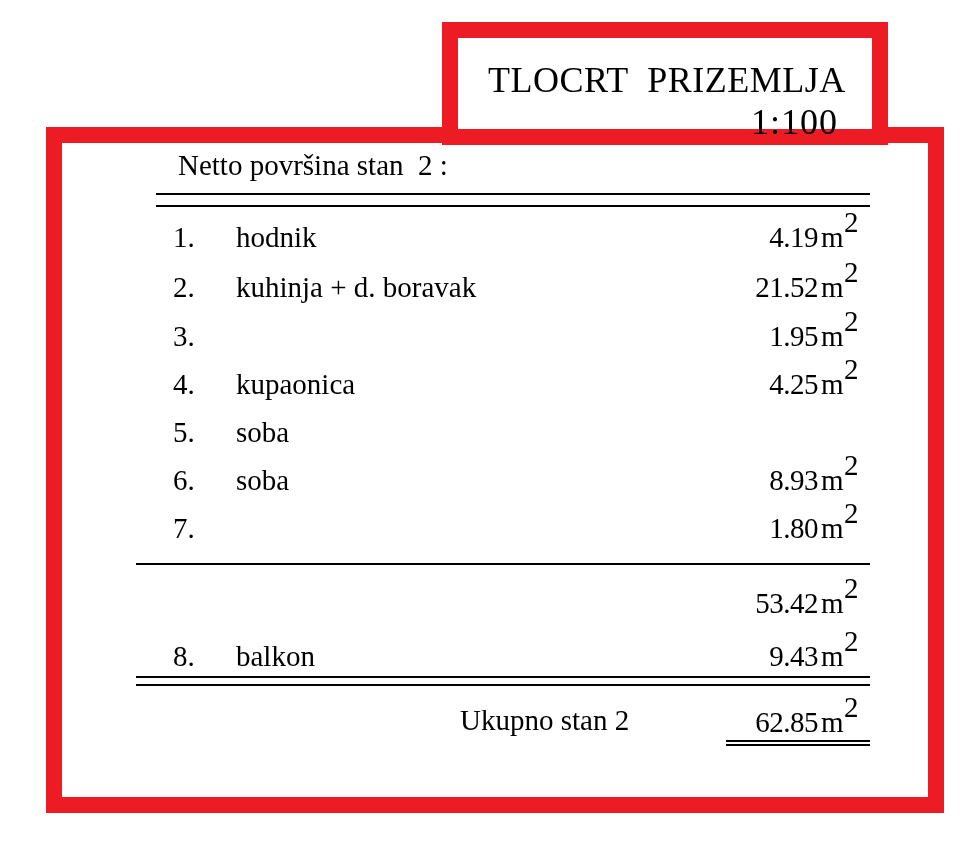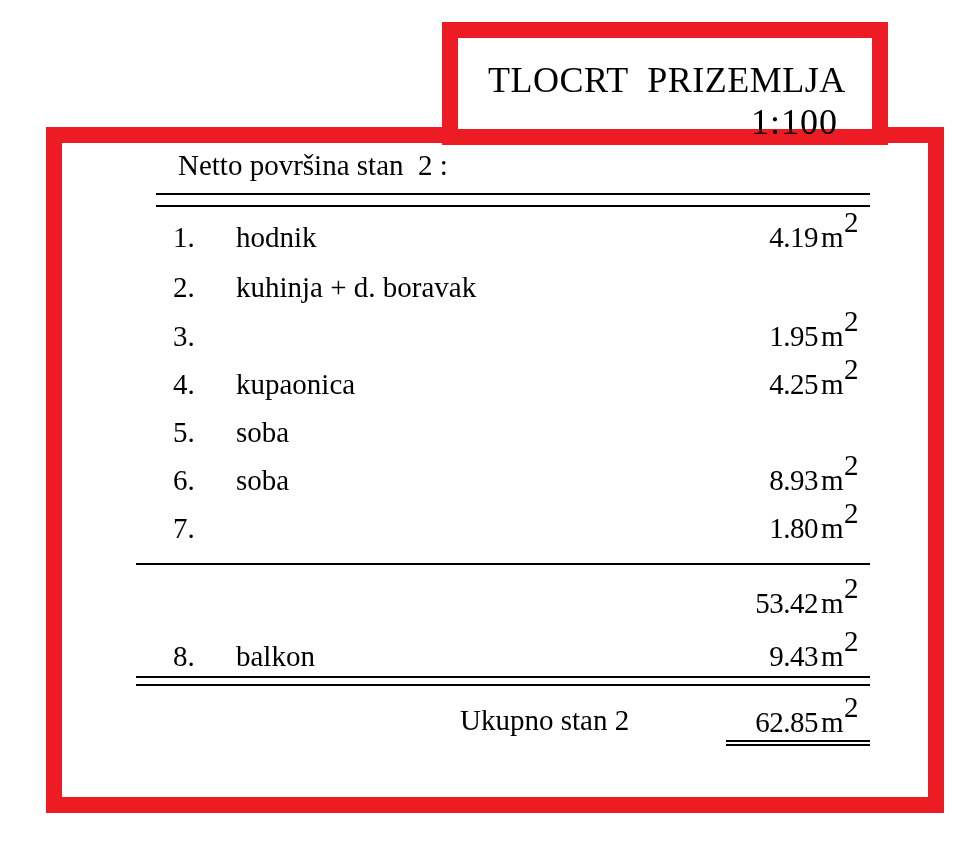--- a/index.html
+++ b/index.html
@@ -131,20 +131,21 @@
 <div class="hline" style="left:156px; top:205px; width:714px;"></div>
 
 <div class="row" style="top:214px;">
   <span class="num">1.</span>
   <span class="name">hodnik</span>
   <span class="val"><span>4.19</span><span class="unit">m</span><sup>2</sup></span>
 </div>
 <div class="row" style="top:264px;">
   <span class="num">2.</span>
   <span class="name">kuhinja + d. boravak</span>
+  <span class="val"><span>21.52</span><span class="unit">m</span><sup>2</sup></span>
 </div>
 <div class="row" style="top:313px;">
   <span class="num">3.</span>
   <span class="val"><span>1.95</span><span class="unit">m</span><sup>2</sup></span>
 </div>
 <div class="row" style="top:361px;">
   <span class="num">4.</span>
   <span class="name">kupaonica</span>
   <span class="val"><span>4.25</span><span class="unit">m</span><sup>2</sup></span>
 </div>

